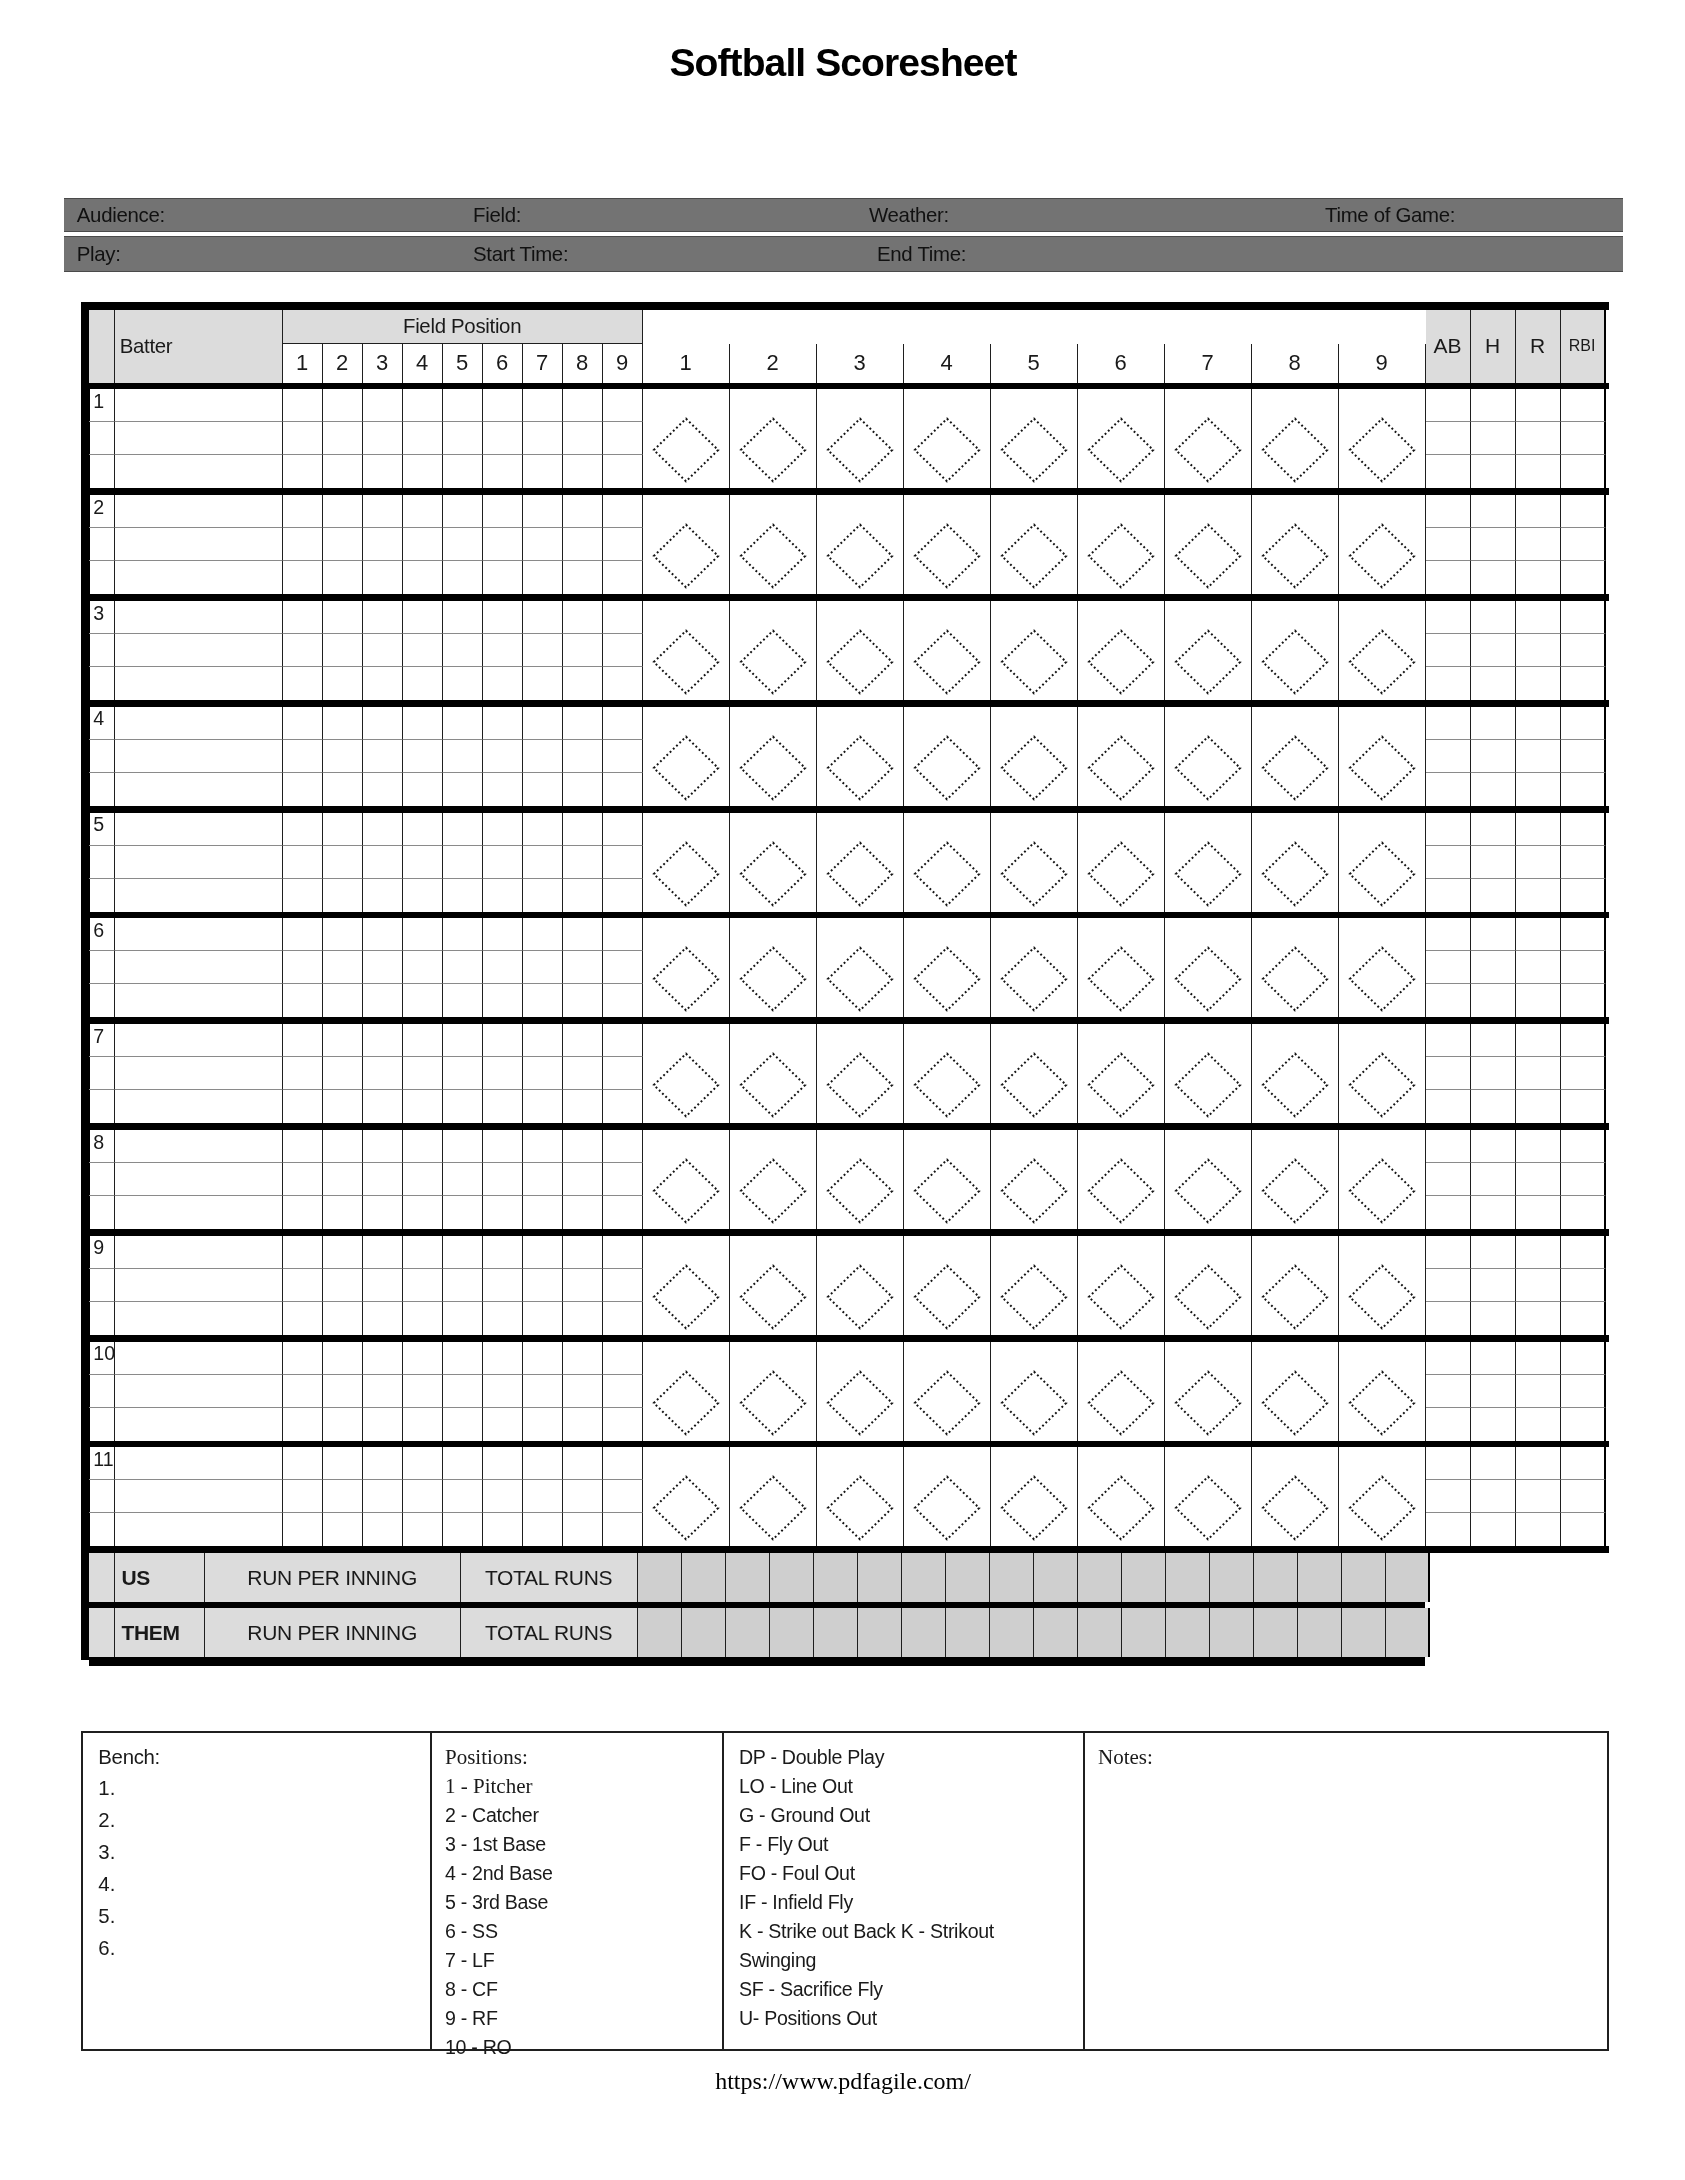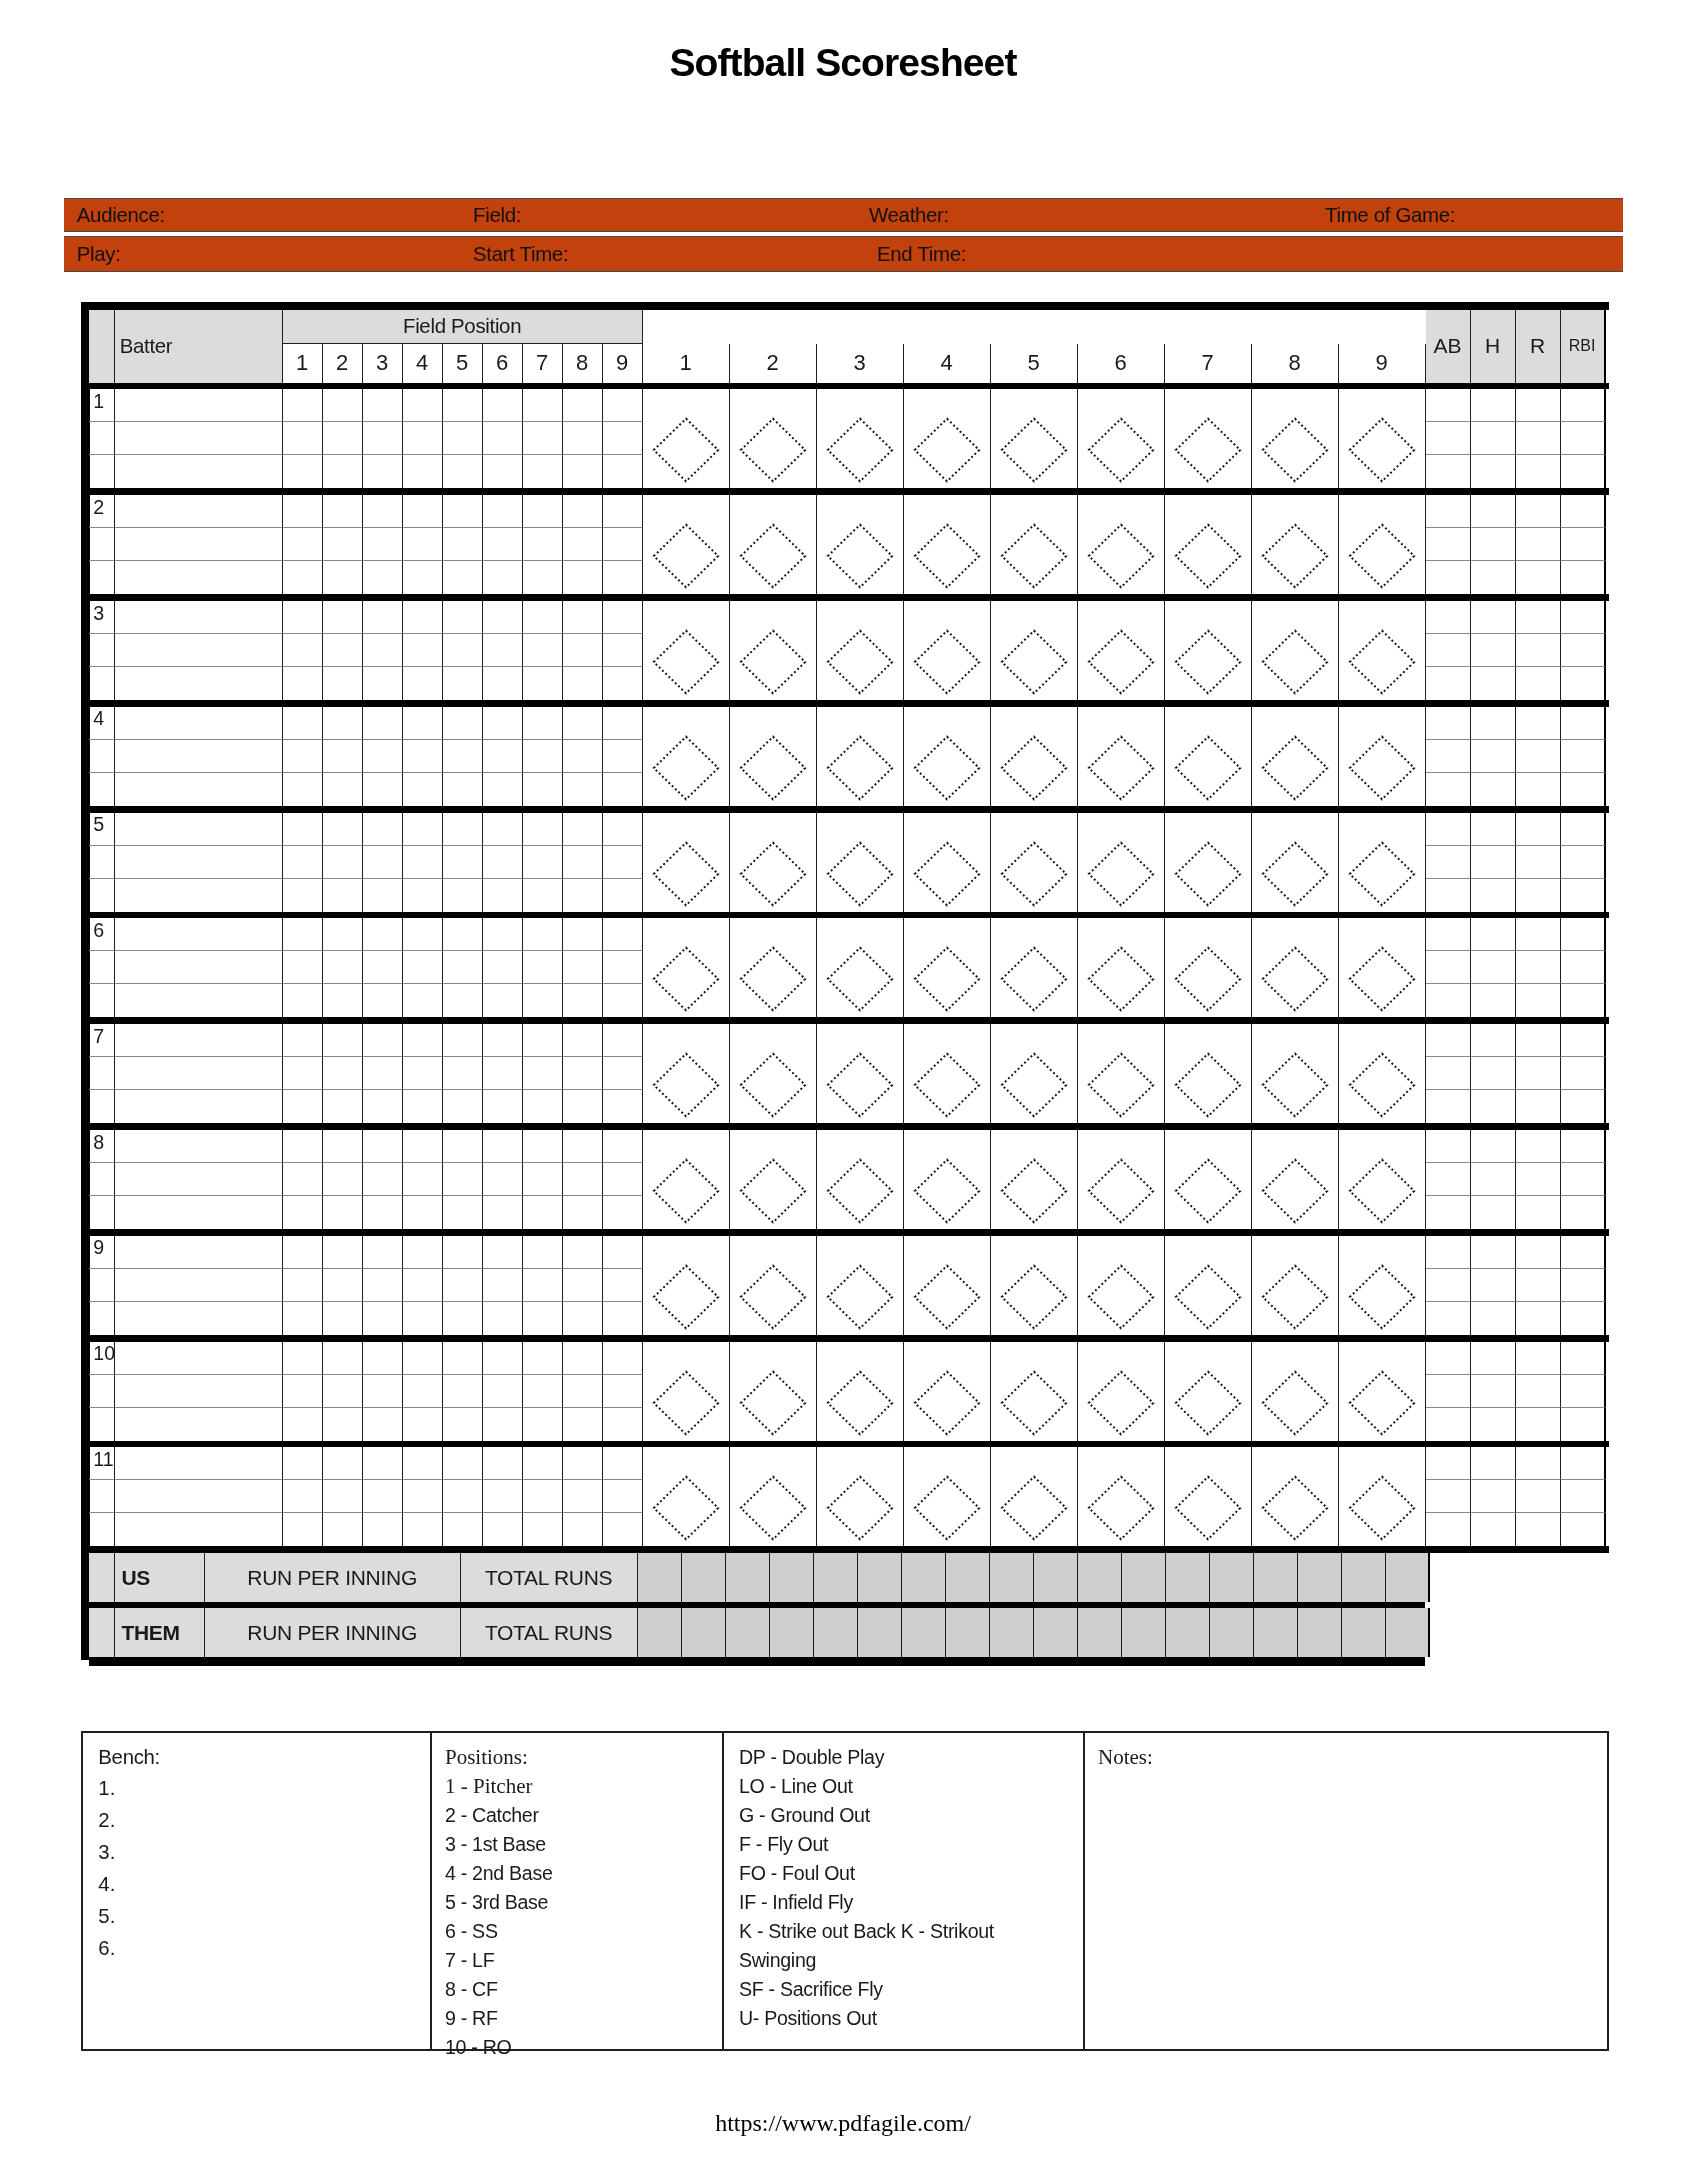--- a/index.html
+++ b/index.html
@@ -9,21 +9,21 @@
     -webkit-font-smoothing:antialiased;
   }
   .abs{position:absolute;}
   
   #title{
     left:0;top:41px;width:100%;text-align:center;
     font-size:39px;font-weight:bold;letter-spacing:-0.9px;color:#000;
   }
   
   .infobar{
-    left:64px;width:1559px;background:#c2410c;
+    left:64px;width:1559px;background:#737373;
     border-top:1.7px solid #4a4a4a;border-bottom:1.7px solid #4a4a4a;
     box-sizing:border-box;
   }
   #infobar1{top:198px;height:34px;}
   #infobar2{top:236px;height:36px;}
   .info-label{
     position:absolute;top:0;height:100%;display:flex;align-items:center;
     font-size:20.4px;letter-spacing:-0.3px;color:#111;
   }
   
@@ -76,21 +76,21 @@
   #positions-col .leg-head{font-size:21px;line-height:30px;}
   #positions-col .item{font-size:19.6px;line-height:29px;letter-spacing:-0.3px;}
   #positions-col .item.serif{font-size:21px;letter-spacing:0;}
   #abbr-col{left:656px;top:10.2px;width:334px;}
   #abbr-col .item{font-size:19.6px;line-height:29px;letter-spacing:-0.3px;}
   #notes-col{left:1015px;top:8.5px;}
   #notes-col .leg-head{font-size:21px;line-height:30px;}
   
   #footer{
     left:0;top:2068px;width:100%;text-align:center;
-    font-size:24px;color:#000;margin-top:42px;
+    font-size:24px;color:#000;
   }
   #footer a{color:#000;text-decoration:none;}
 </style>
 </head>
 <body>
 
 <div id="title" class="abs">Softball Scoresheet</div>
 
 <div id="infobar1" class="abs infobar">
     <span class="info-label" style="left: 12.8px;">Audience:</span>

